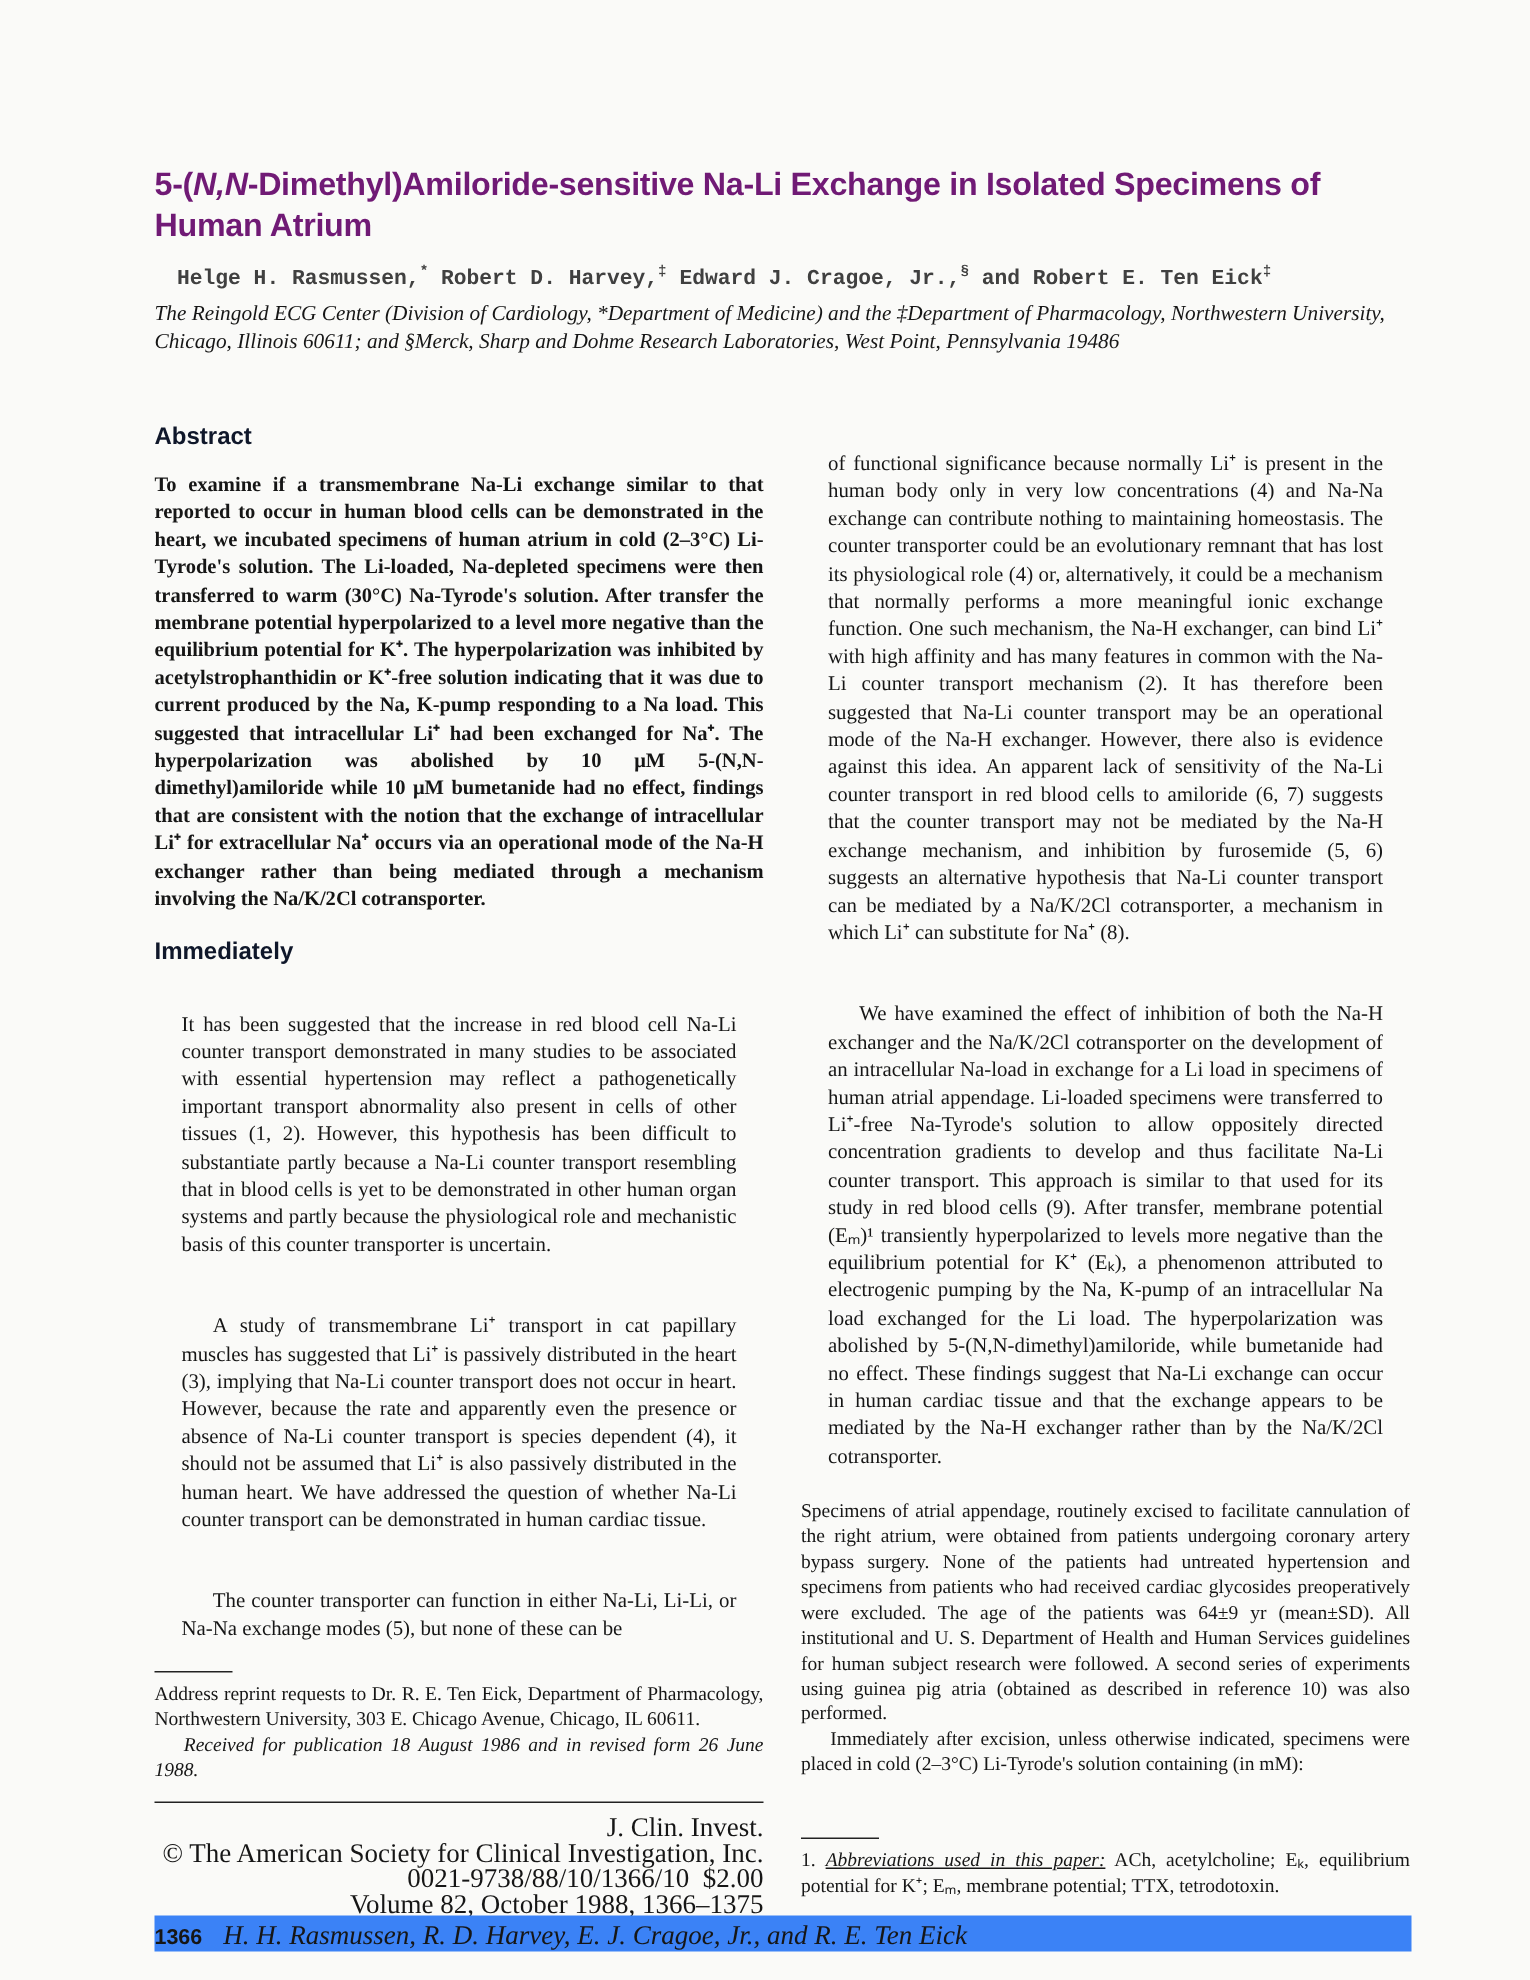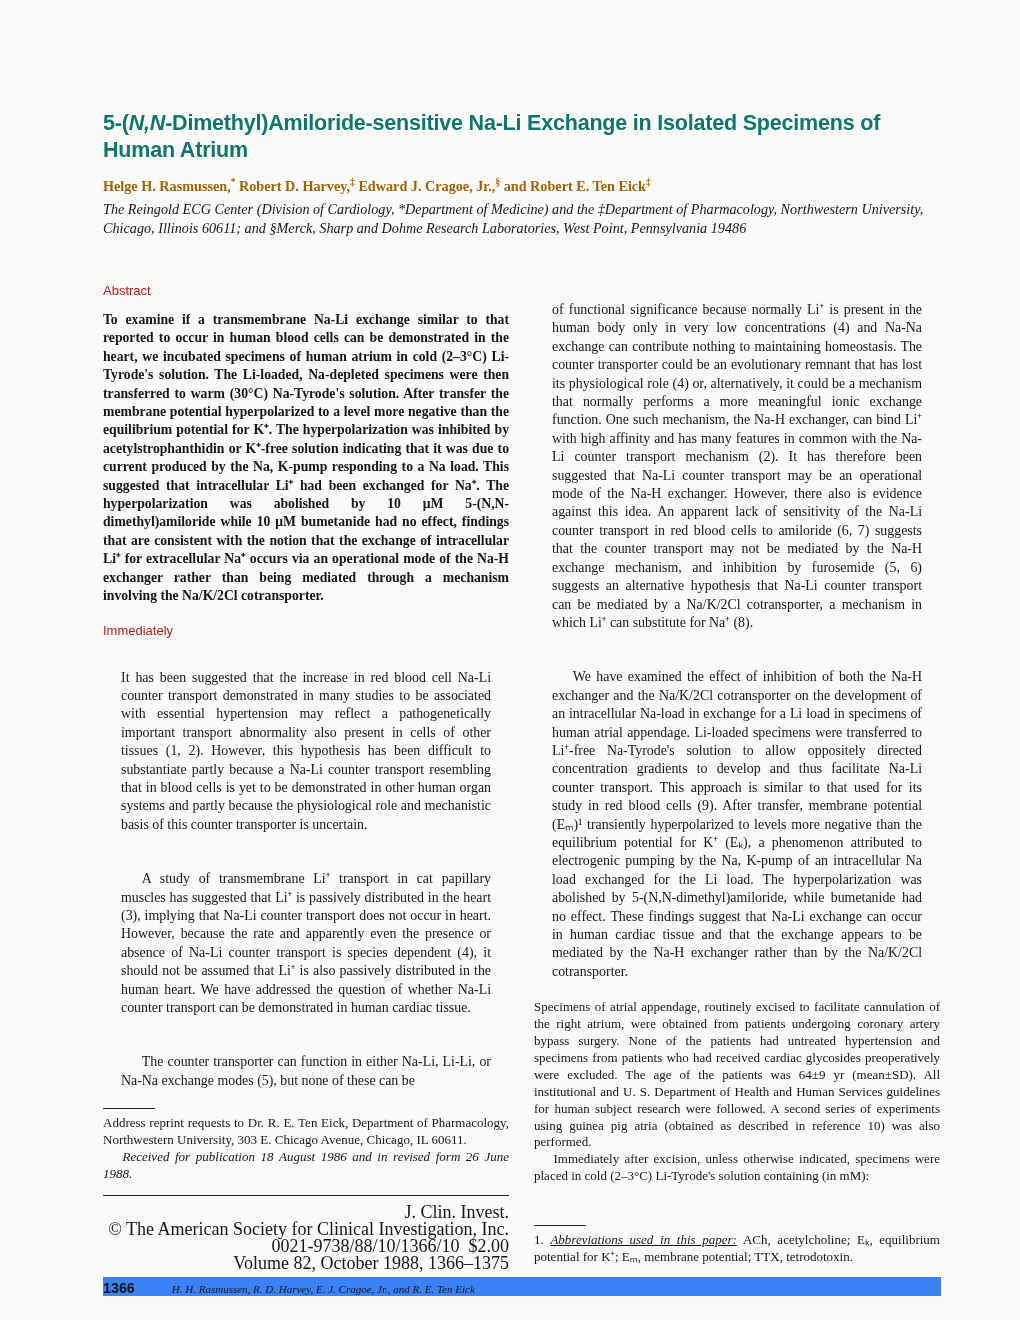--- a/index.html
+++ b/index.html
@@ -13,41 +13,41 @@
   }
   .page {
     position: absolute; inset: 0;
     padding: 110px 80px 0 103px;
     box-sizing: border-box;
   }
   
   .title {
     font-family: "Liberation Sans", sans-serif;
     font-size: 21.5px; line-height: 27px; font-weight: bold;
-    letter-spacing: -0.2px; color: #0f766e;
+    letter-spacing: -0.2px; color: #701a75;
     margin: 0;
   }
   .title i { font-style: italic; }
   .authors {
-    font-family: Liberation Serif, serif;
+    font-family: Liberation Mono, monospace;
     font-weight: bold; font-size: 14.2px; line-height: 18px;
-    margin: 13px 0 0 0; color: #a16207;
+    margin: 13px 0 0 15px; color: #404040;
   }
   .authors sup { font-size: 9.5px; line-height: 0; }
   .affiliation {
     font-style: italic; font-size: 14.2px; line-height: 18.5px;
     margin: 5px 0 0 0;
   }
   
   .columns { display: flex; gap: 25px; margin-top: 46px; }
   .col { width: 406px; box-sizing: border-box; }
   .col-left, .col-right { display: flex; flex-direction: column; height: 1035px; }
   h2.section {
     font-family: "Liberation Sans", sans-serif;
-    font-size: 13px; font-weight: normal; color: #b91c1c;
+    font-size: 16px; font-weight: bold; color: #0f172a;
     margin: 0 0 13px 0;
   }
   h2.section.later { margin-top: 17px; }
   p.body {
     font-size: 13.9px; line-height: 18.4px;
     text-align: justify; margin: 18px;
   }
   p.abstract-body {
     font-weight: bold; font-size: 13.7px; line-height: 18.4px;
     text-align: justify; margin: 0;
@@ -70,21 +70,21 @@
   .page-footer {
     position: absolute; left: 103px; top: 1277px; width: 838px;
     background: #3b82f6;
     display: flex; align-items: baseline;
     padding-top: 3px;
   }
   .page-num {
     font-family: "Liberation Sans", sans-serif;
     font-weight: bold; font-size: 14.3px;
   }
-  .running { font-style: italic; font-size: 11px; margin-left: 37px; }
+  .running { font-style: italic; font-size: 18px; margin-left: 14px; }
 </style>
 </head>
 <body>
 
 <div class="page">
 
   <header>
     <h1 class="title"><span>5-(</span><i>N,N</i><span>-Dimethyl)Amiloride-sensitive Na-Li Exchange in Isolated Specimens of Human Atrium</span></h1>
 
     <p class="authors"><span>Helge H. Rasmussen,</span><sup>*</sup><span> Robert D. Harvey,</span><sup>‡</sup><span> Edward J. Cragoe, Jr.,</span><sup>§</sup><span> and Robert E. Ten Eick</span><sup>‡</sup></p>

